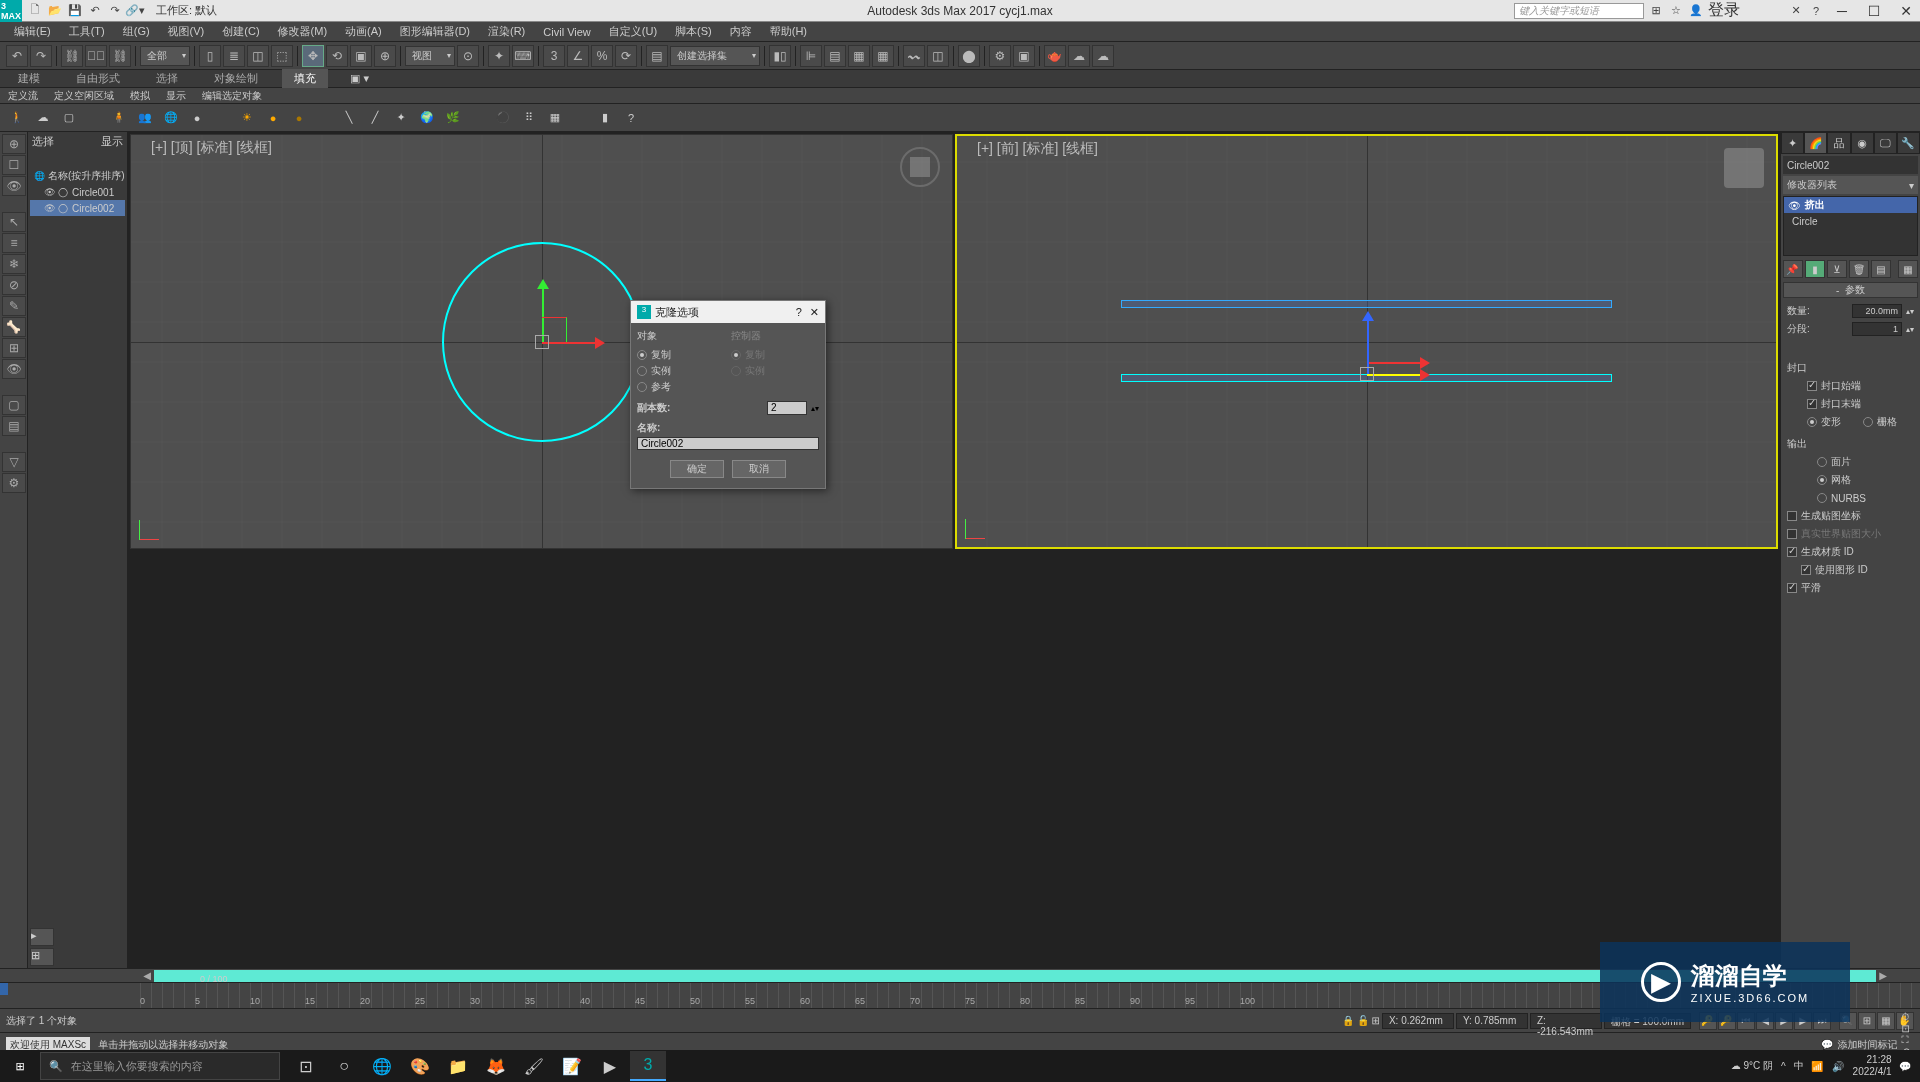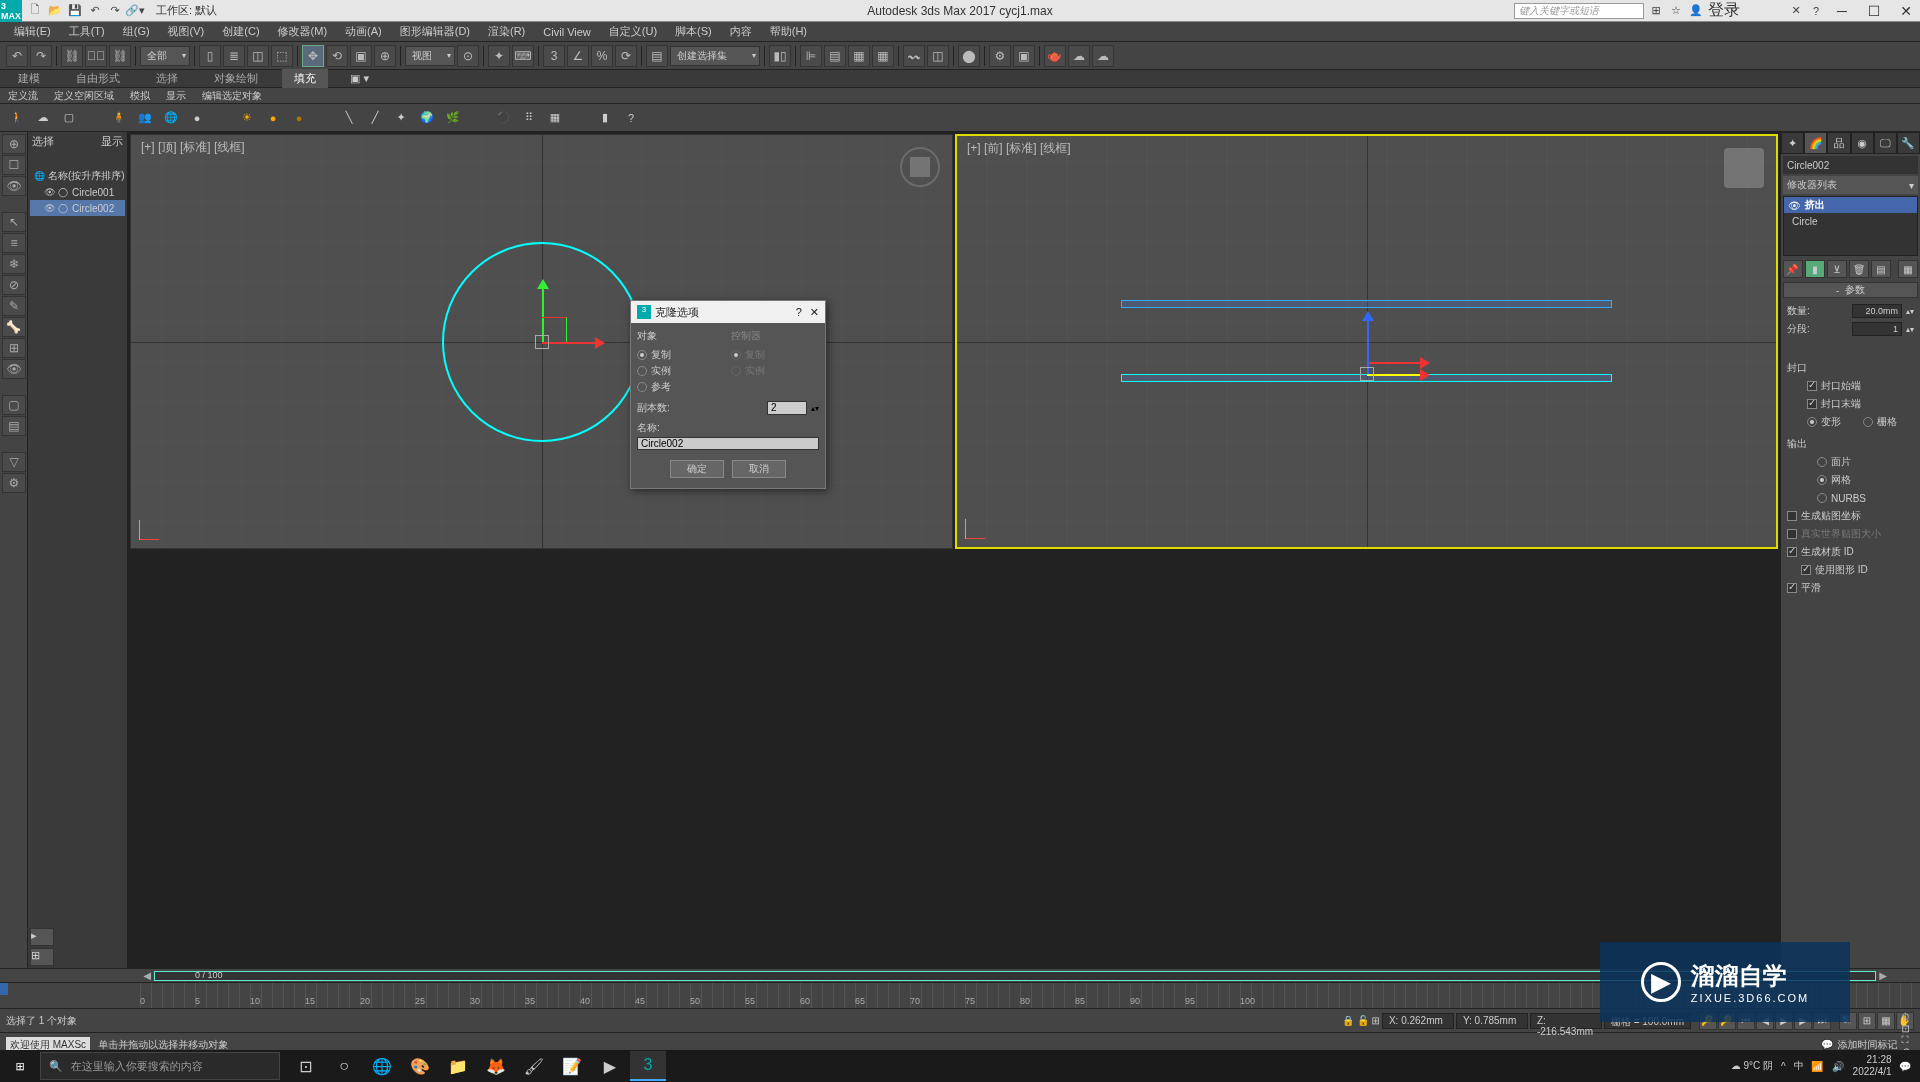--- a/index.html
+++ b/index.html
@@ -54,21 +54,21 @@
 .sceneexp .header { height: 18px; display: flex; align-items: center; padding: 0 4px; gap: 4px; }
 .sceneexp .tree { padding: 2px; }
 .sceneexp .node { display: flex; align-items: center; gap: 2px; height: 16px; padding-left: 4px; font-size: 10px; }
 .sceneexp .node.sel { background: #5577aa; }
 .sceneexp .ic { width: 12px; font-size: 9px; }
 
 
 .viewports { flex: 1; display: grid; grid-template-columns: 1fr 1fr; grid-template-rows: 1fr 1fr; gap: 2px; background: #222; padding: 2px; position: relative; }
 .viewport { background: #4f4f4f; position: relative; border: 1px solid #333; overflow: hidden; }
 .viewport.active { border: 2px solid #dcdc00; }
-.viewport .label { position: absolute; top: 4px; left: 10px; color: #bbb; font-size: 12px; z-index: 5; }
+.viewport .label { position: absolute; top: 4px; left: 20px; color: #bbb; font-size: 14px; z-index: 5; }
 .viewport .grid { position: absolute; inset: 0; background-image:
   linear-gradient(#5a5a5a 1px, transparent 1px),
   linear-gradient(90deg, #5a5a5a 1px, transparent 1px);
   background-size: 40px 40px; background-position: center; opacity: 0.5; }
 .viewport .cross { position: absolute; inset: 0; }
 .viewport .cross::before { content: ''; position: absolute; left: 0; right: 0; top: 50%; height: 1px; background: #333; }
 .viewport .cross::after { content: ''; position: absolute; top: 0; bottom: 0; left: 50%; width: 1px; background: #333; }
 .viewport .cube { position: absolute; top: 12px; right: 12px; width: 40px; height: 40px; background: #999; opacity: 0.5; border-radius: 4px; }
 .viewport .axissm { position: absolute; bottom: 8px; left: 8px; width: 30px; height: 30px; }
 .viewport .axissm .x { position: absolute; bottom: 0; left: 0; width: 20px; height: 1px; background: #e44; }
@@ -123,29 +123,29 @@
 .dialog .titlebar-d .winbtns { margin-left: auto; display: flex; gap: 8px; }
 .dialog .body { padding: 6px; }
 .dialog .groups { display: flex; gap: 6px; }
 .dialog .group { flex: 1; }
 .dialog .grouplabel { font-size: 10px; color: #ccc; margin-bottom: 4px; }
 .dialog .radio-row { display: flex; align-items: center; gap: 4px; height: 16px; font-size: 10px; color: #ccc; }
 .dialog .radio-row.disabled { color: #777; }
 .dialog .radio { width: 10px; height: 10px; border: 1px solid #888; border-radius: 50%; position: relative; }
 .dialog .radio.checked::after { content: ''; position: absolute; inset: 2px; background: #ccc; border-radius: 50%; }
 .dialog .field { display: flex; align-items: center; gap: 4px; margin-top: 6px; }
-.dialog .field .lbl { font-size: 10px; width: 44px; }
+.dialog .field .lbl { font-size: 10px; width: 44px; font-weight: bold; }
 .dialog .field .inp { flex: 1; height: 16px; background: #ccc; border: 1px solid #333; color: #000; font-size: 10px; padding: 0 3px; }
 .dialog .spinner-d { width: 40px; height: 14px; background: #ccc; border: 1px solid #333; padding: 0 3px; font-size: 10px; color: #000; margin-left: auto; }
 .dialog .buttons { display: flex; gap: 8px; justify-content: center; margin-top: 10px; padding-bottom: 4px; }
 .dialog .buttons .btn { width: 54px; height: 18px; background: #666; border: 1px solid #888; color: #ccc; font-size: 10px; display: flex; align-items: center; justify-content: center; }
 
 
 .scrollh { height: 14px; background: #444; display: flex; align-items: center; border-top: 1px solid #222; padding: 0 30px 0 140px; }
-.scrollh .track { flex: 1; height: 10px; background: #333; border: 1px solid #5eead4; position: relative; }
+.scrollh .track { flex: 1; height: 10px; background: #333; border: 6px solid #5eead4; position: relative; }
 .scrollh .frame { position: absolute; left: 40px; top: -2px; font-size: 9px; color: #ccc; }
 .scrollh .arrw { width: 14px; font-size: 10px; color: #aaa; text-align: center; }
 
 .timeline { height: 26px; background: #444; border-top: 1px solid #222; position: relative; padding-left: 140px; }
 .timeline .ruler { height: 100%; background: repeating-linear-gradient(90deg, #555 0, #555 1px, transparent 1px, transparent 11px); position: relative; }
 .timeline .ticks { position: absolute; bottom: 2px; left: 0; right: 0; display: flex; font-size: 9px; color: #aaa; }
 .timeline .ticks span { width: 55px; }
 .timeline .head { position: absolute; left: 0; top: 0; width: 8px; height: 12px; background: #36a; }
 
 .statusbar { height: 24px; background: #444; display: flex; align-items: center; padding: 0 6px; gap: 8px; border-top: 1px solid #222; font-size: 10px; }

